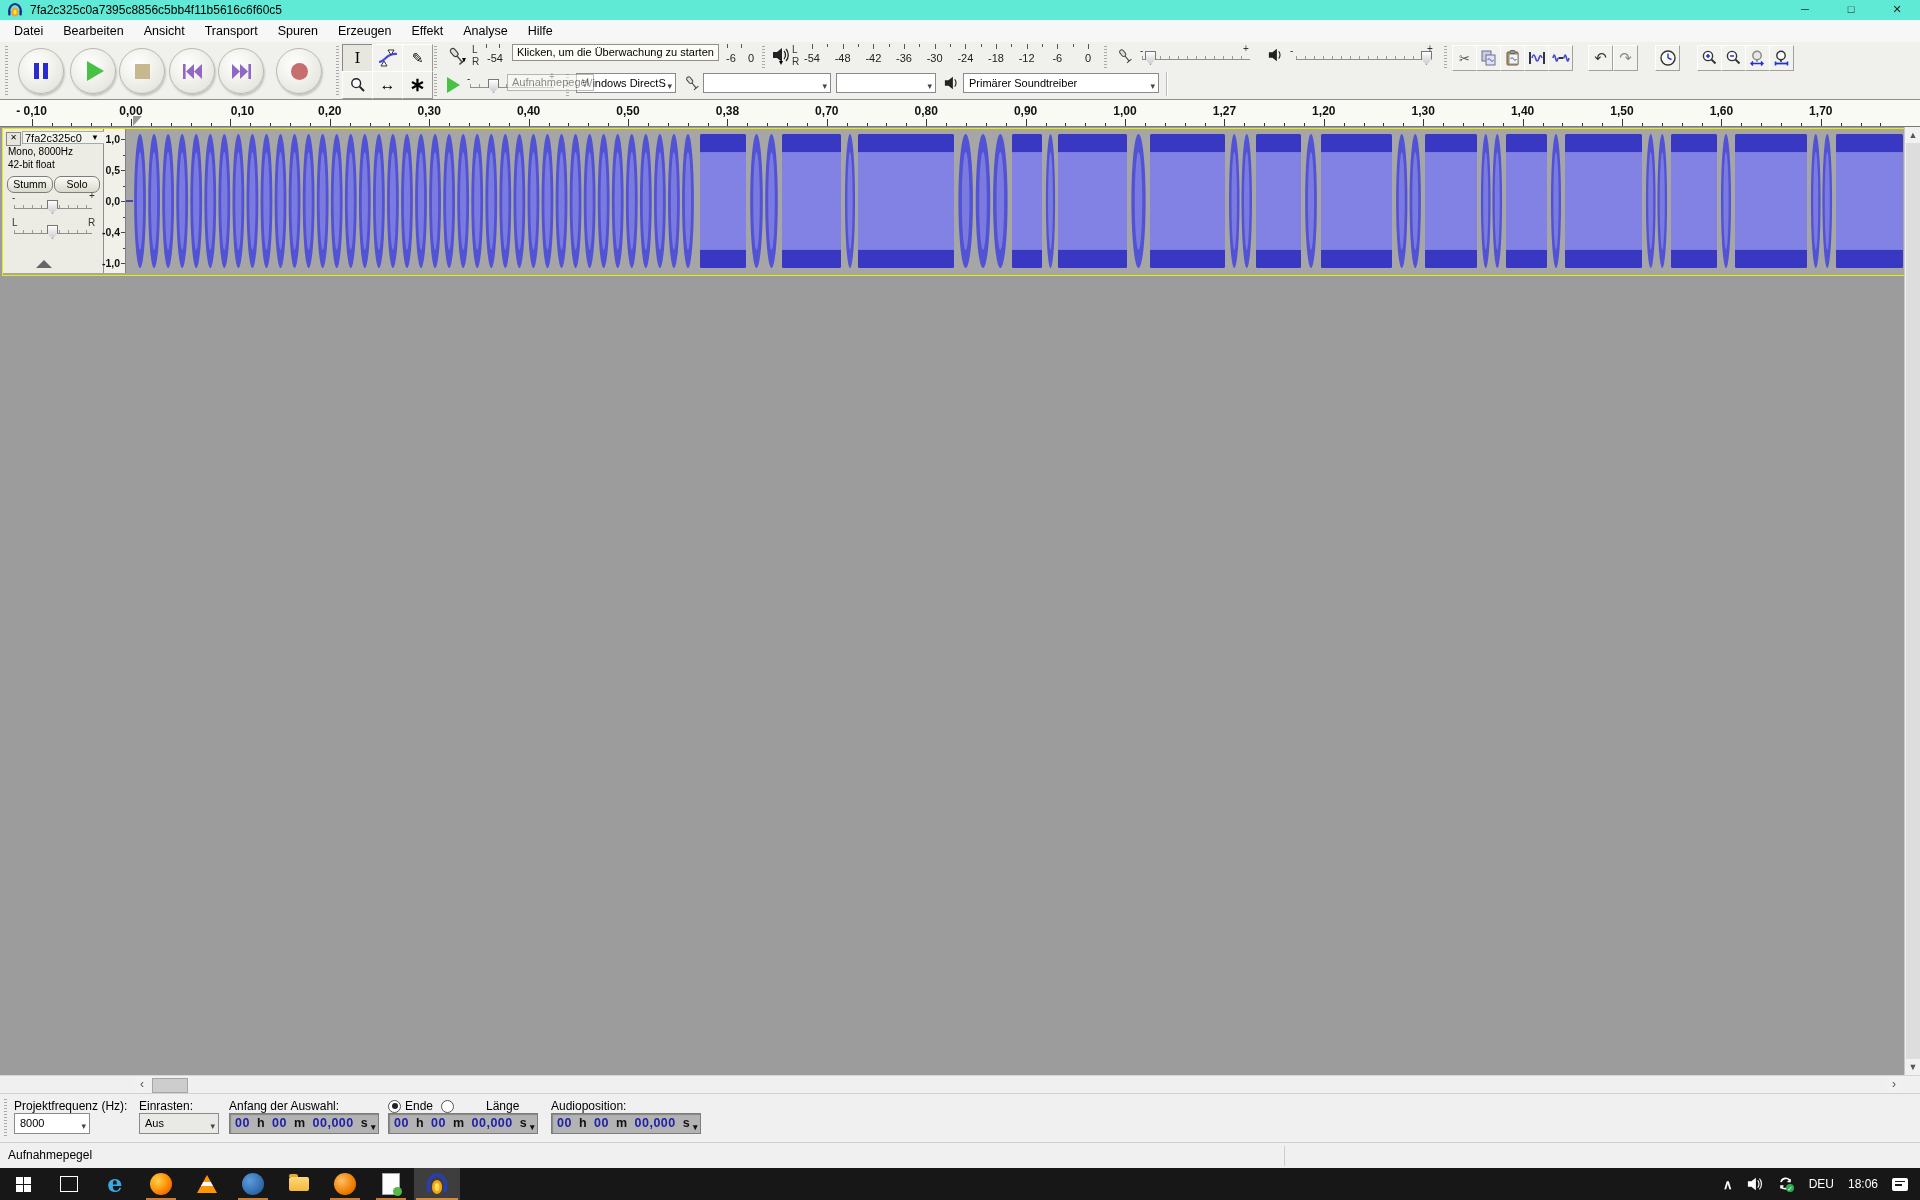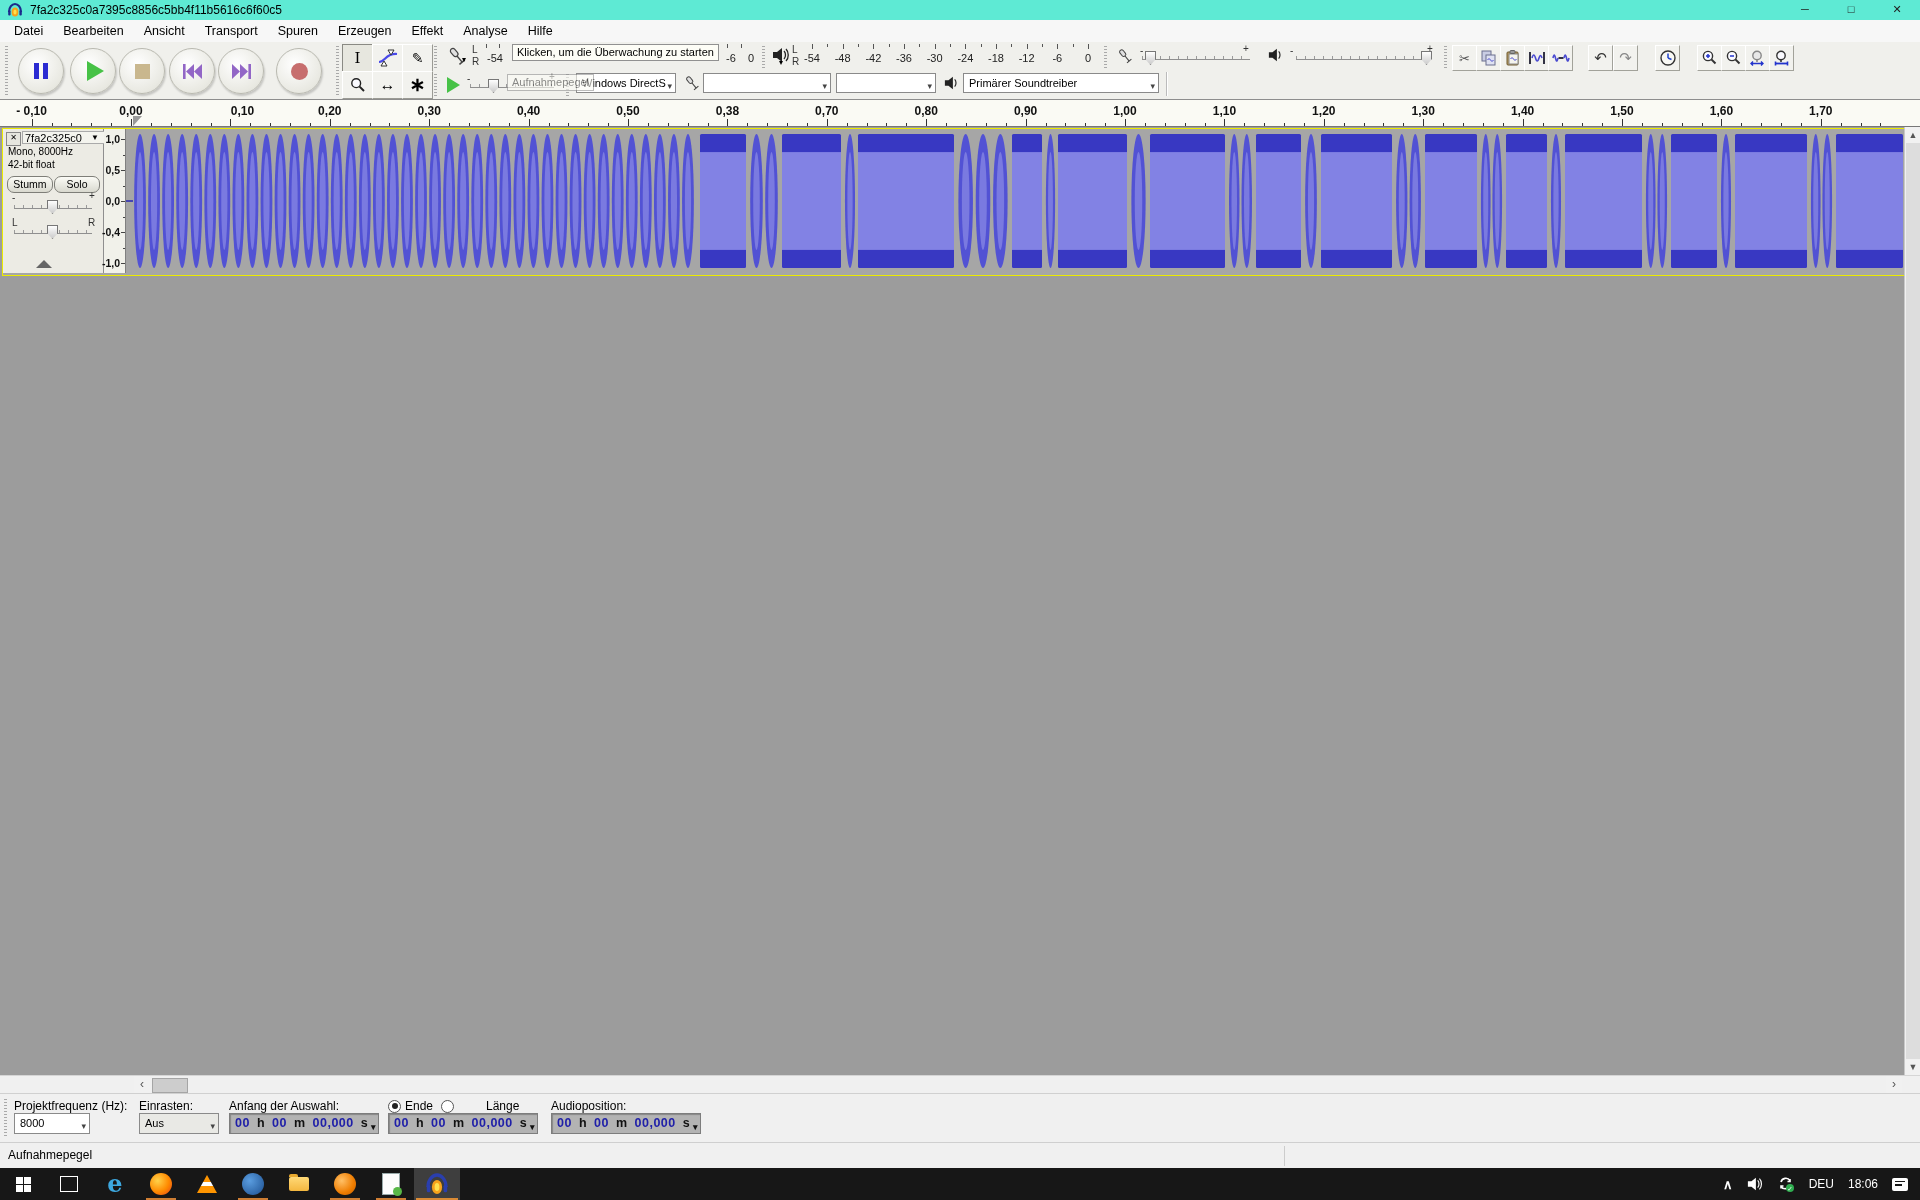--- a/index.html
+++ b/index.html
@@ -416,21 +416,21 @@
       <div class="rlab" style="left: 727.4px;">0,38</div>
       <div class="rtick" style="left: 727.4px; height: 7px;"></div>
       <div class="rlab" style="left: 826.8px;">0,70</div>
       <div class="rtick" style="left: 826.8px; height: 7px;"></div>
       <div class="rlab" style="left: 926.2px;">0,80</div>
       <div class="rtick" style="left: 926.2px; height: 7px;"></div>
       <div class="rlab" style="left: 1025.6px;">0,90</div>
       <div class="rtick" style="left: 1025.6px; height: 7px;"></div>
       <div class="rlab" style="left: 1125px;">1,00</div>
       <div class="rtick" style="left: 1125px; height: 7px;"></div>
-      <div class="rlab" style="left: 1224.4px;">1,10</div>
+      <div class="rlab" style="left: 1224.4px;">1,27</div>
       <div class="rtick" style="left: 1224.4px; height: 7px;"></div>
       <div class="rlab" style="left: 1323.8px;">1,20</div>
       <div class="rtick" style="left: 1323.8px; height: 7px;"></div>
       <div class="rlab" style="left: 1423.2px;">1,30</div>
       <div class="rtick" style="left: 1423.2px; height: 7px;"></div>
       <div class="rlab" style="left: 1522.6px;">1,40</div>
       <div class="rtick" style="left: 1522.6px; height: 7px;"></div>
       <div class="rlab" style="left: 1622px;">1,50</div>
       <div class="rtick" style="left: 1622px; height: 7px;"></div>
       <div class="rlab" style="left: 1721.4px;">1,60</div>

